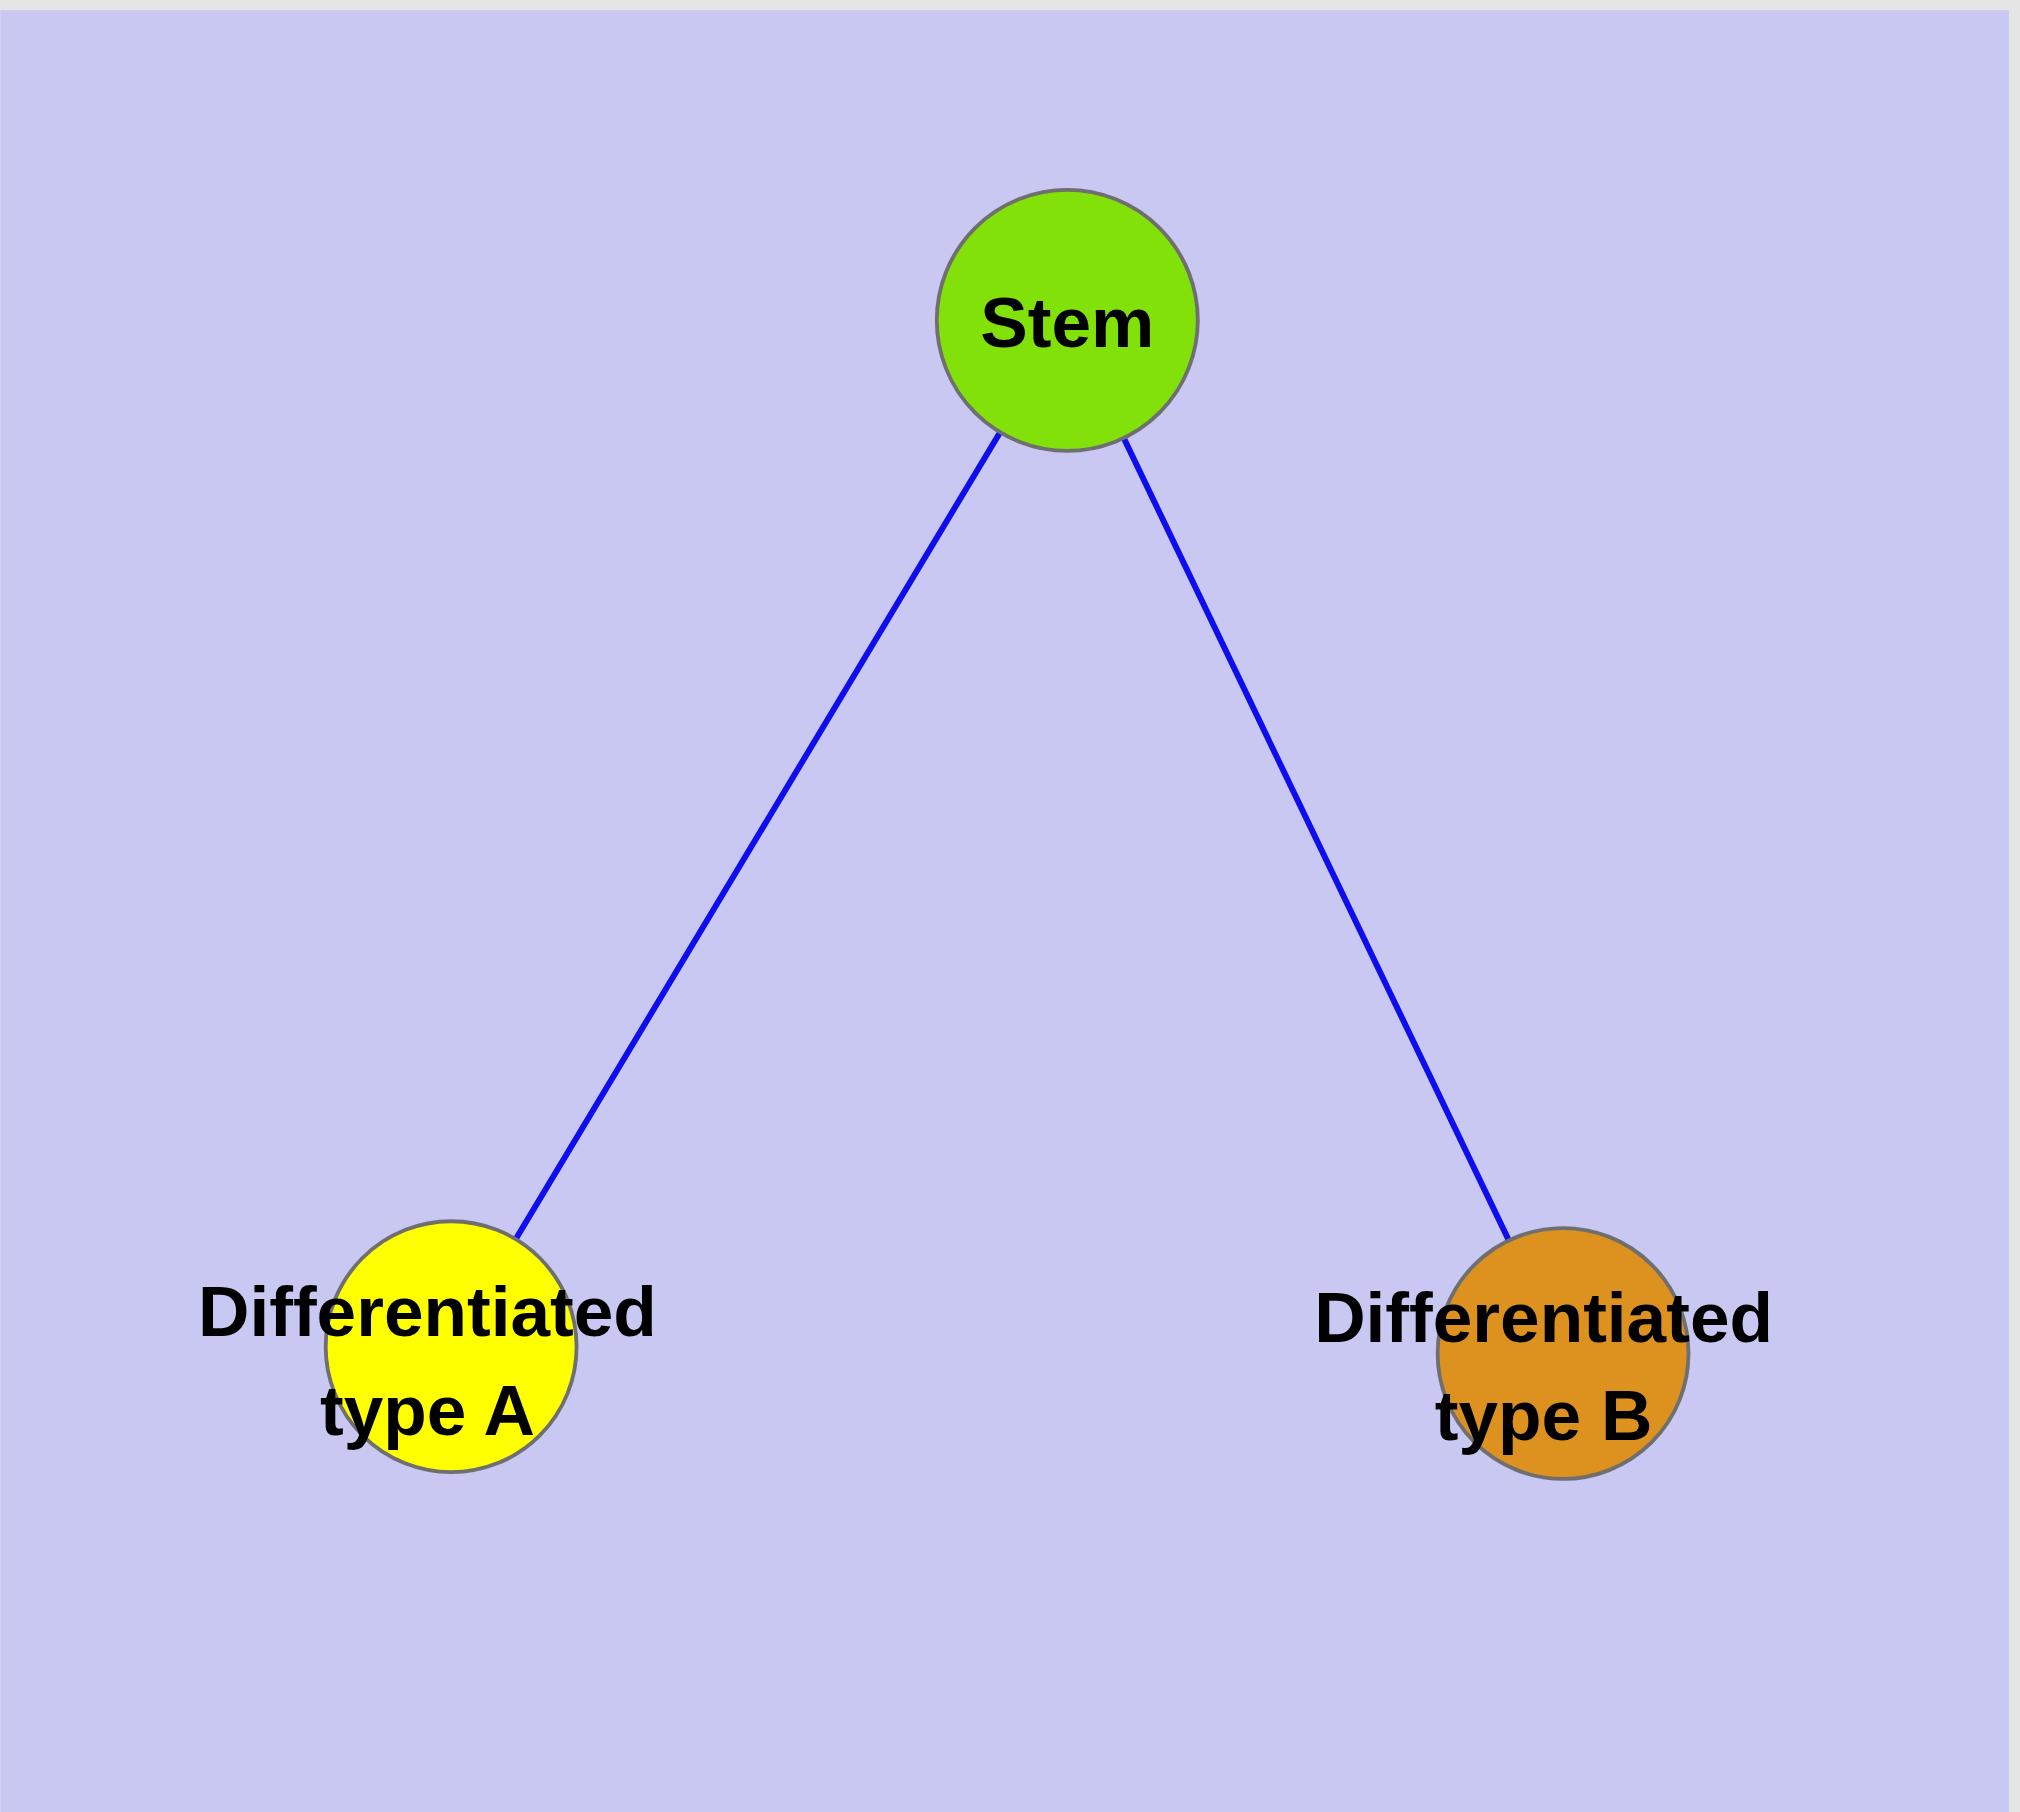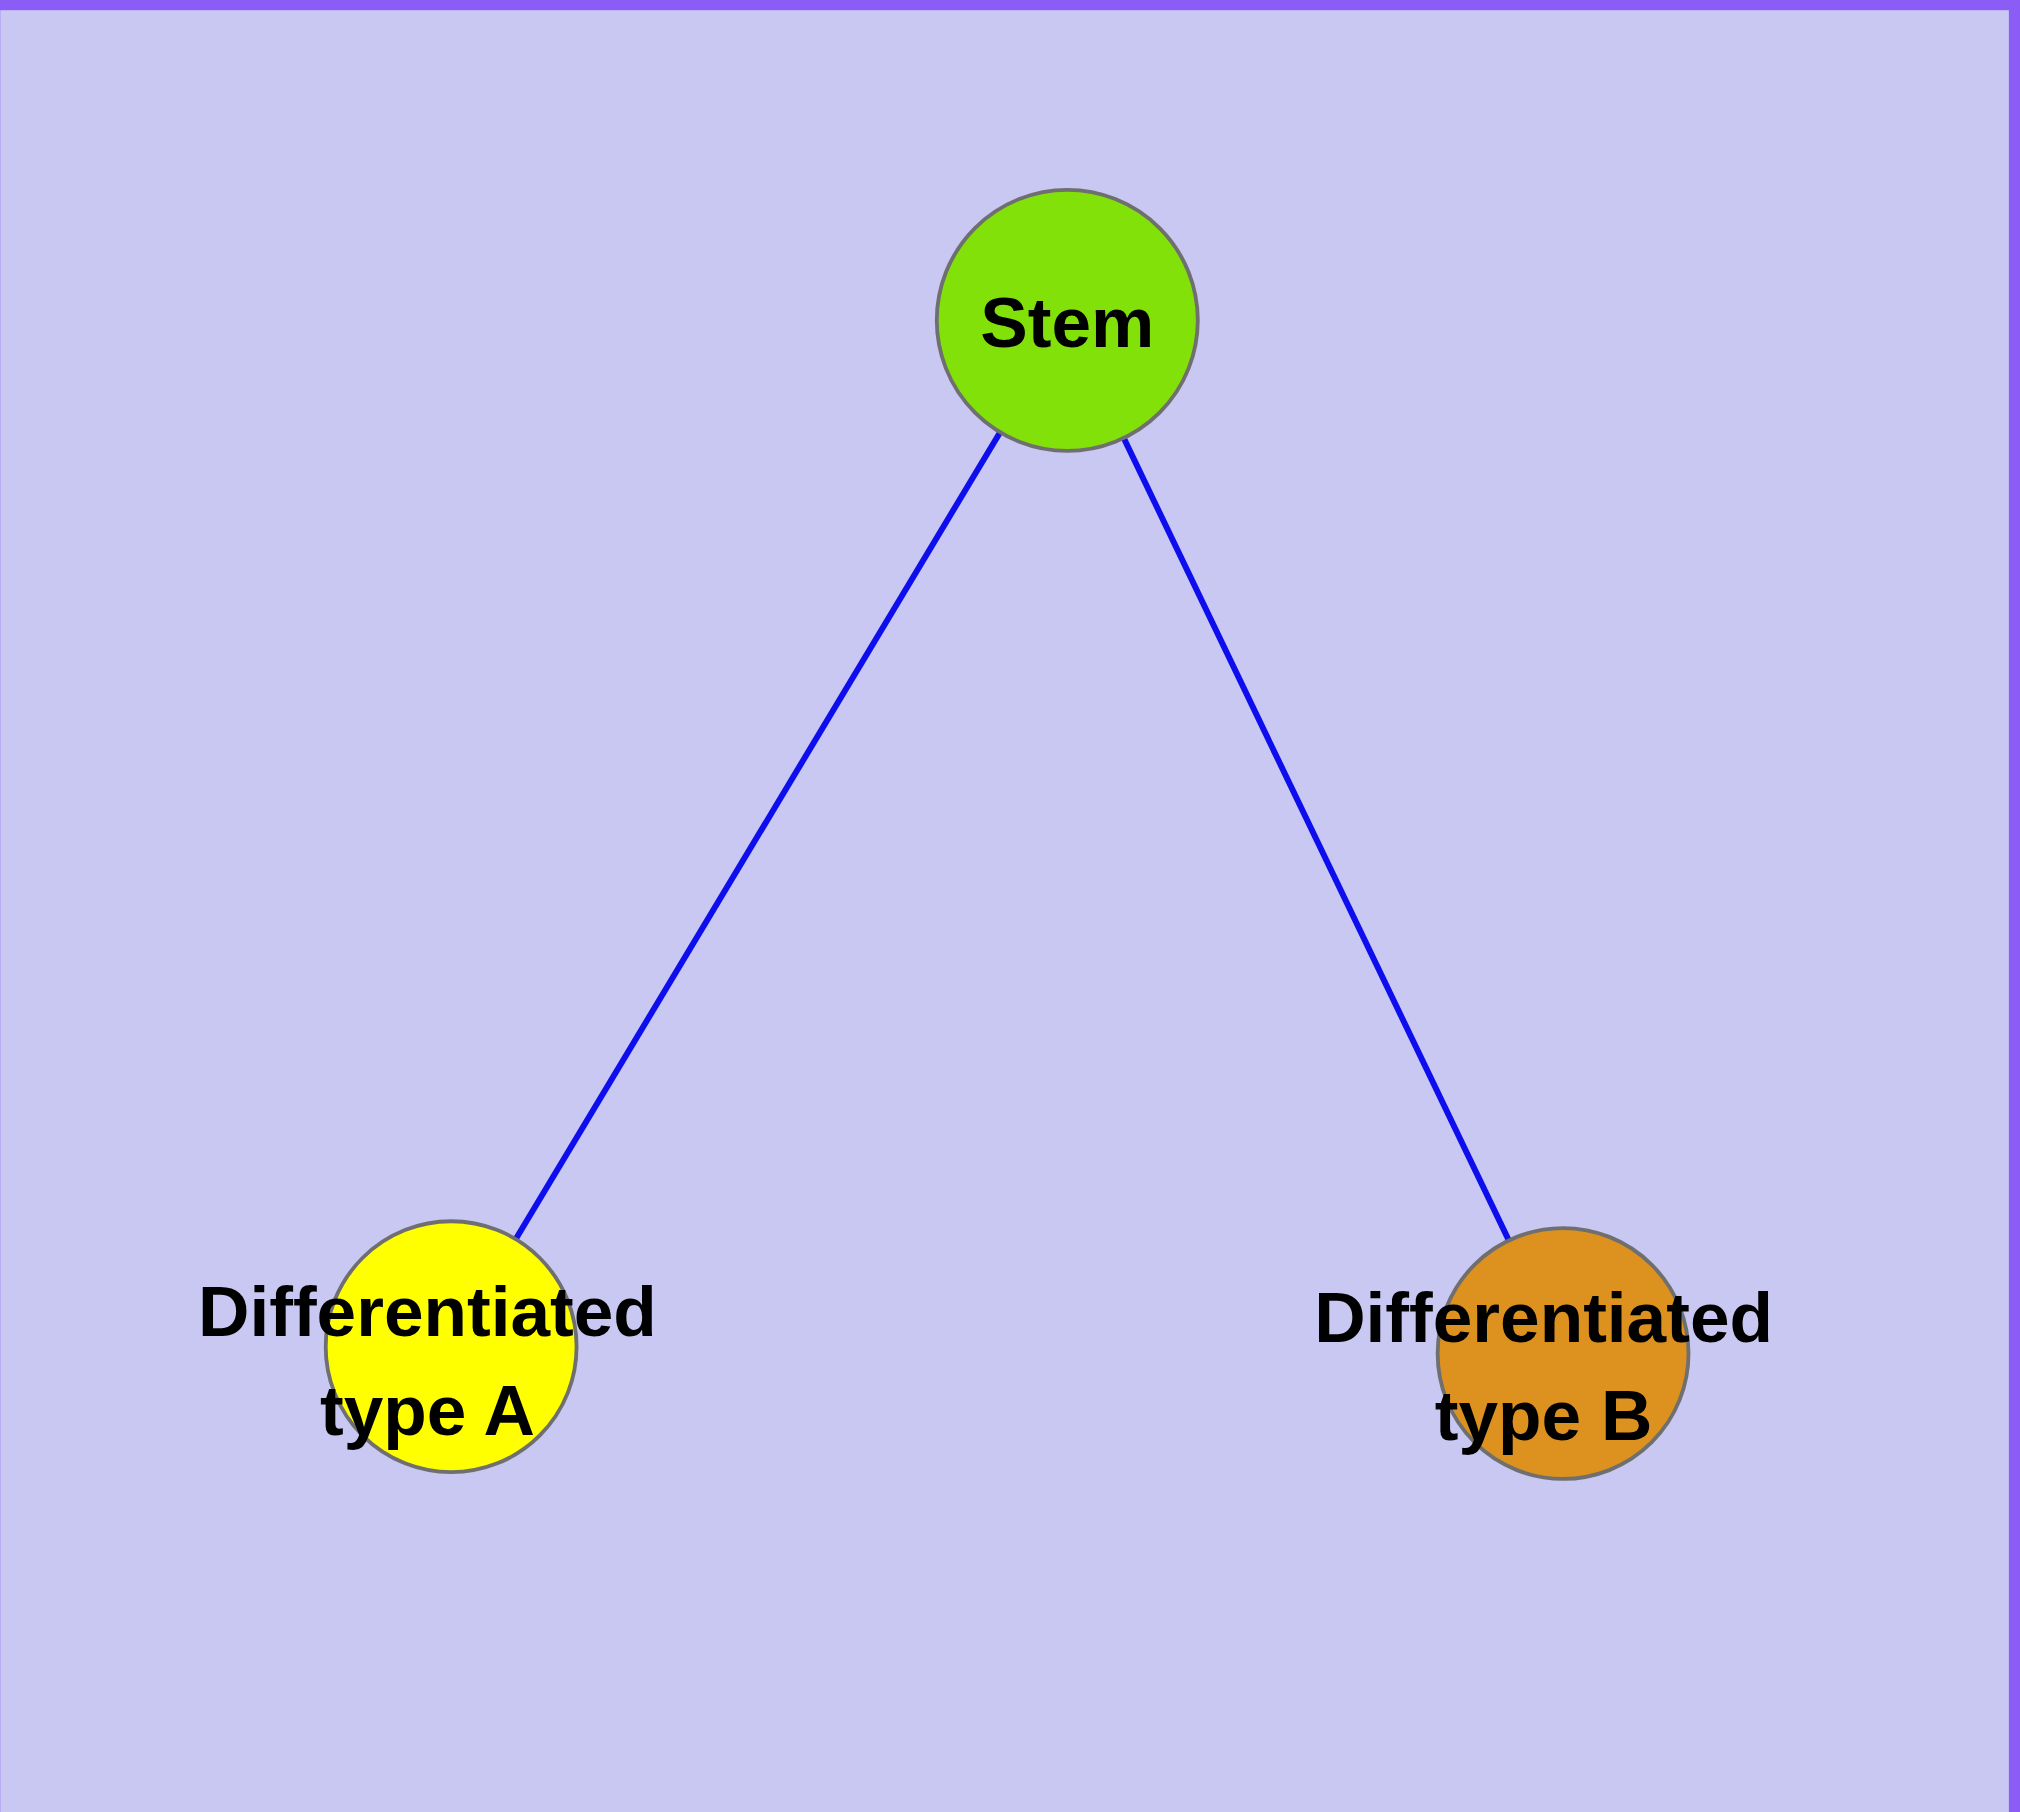--- a/index.html
+++ b/index.html
@@ -4,21 +4,21 @@
 <style>
   html, body {
     margin: 0;
     padding: 0;
     background: #ffffff;
   }
   .page {
     position: relative;
     width: 2021px;
     height: 1812px;
-    background: #8b5cf6;
+    background: #e5e5e5;
     overflow: hidden;
   }
   svg.diagram {
     position: absolute;
     top: 0;
     left: 0;
     display: block;
   }
   .node-label {
     font-family: "Liberation Sans", "DejaVu Sans", sans-serif;

